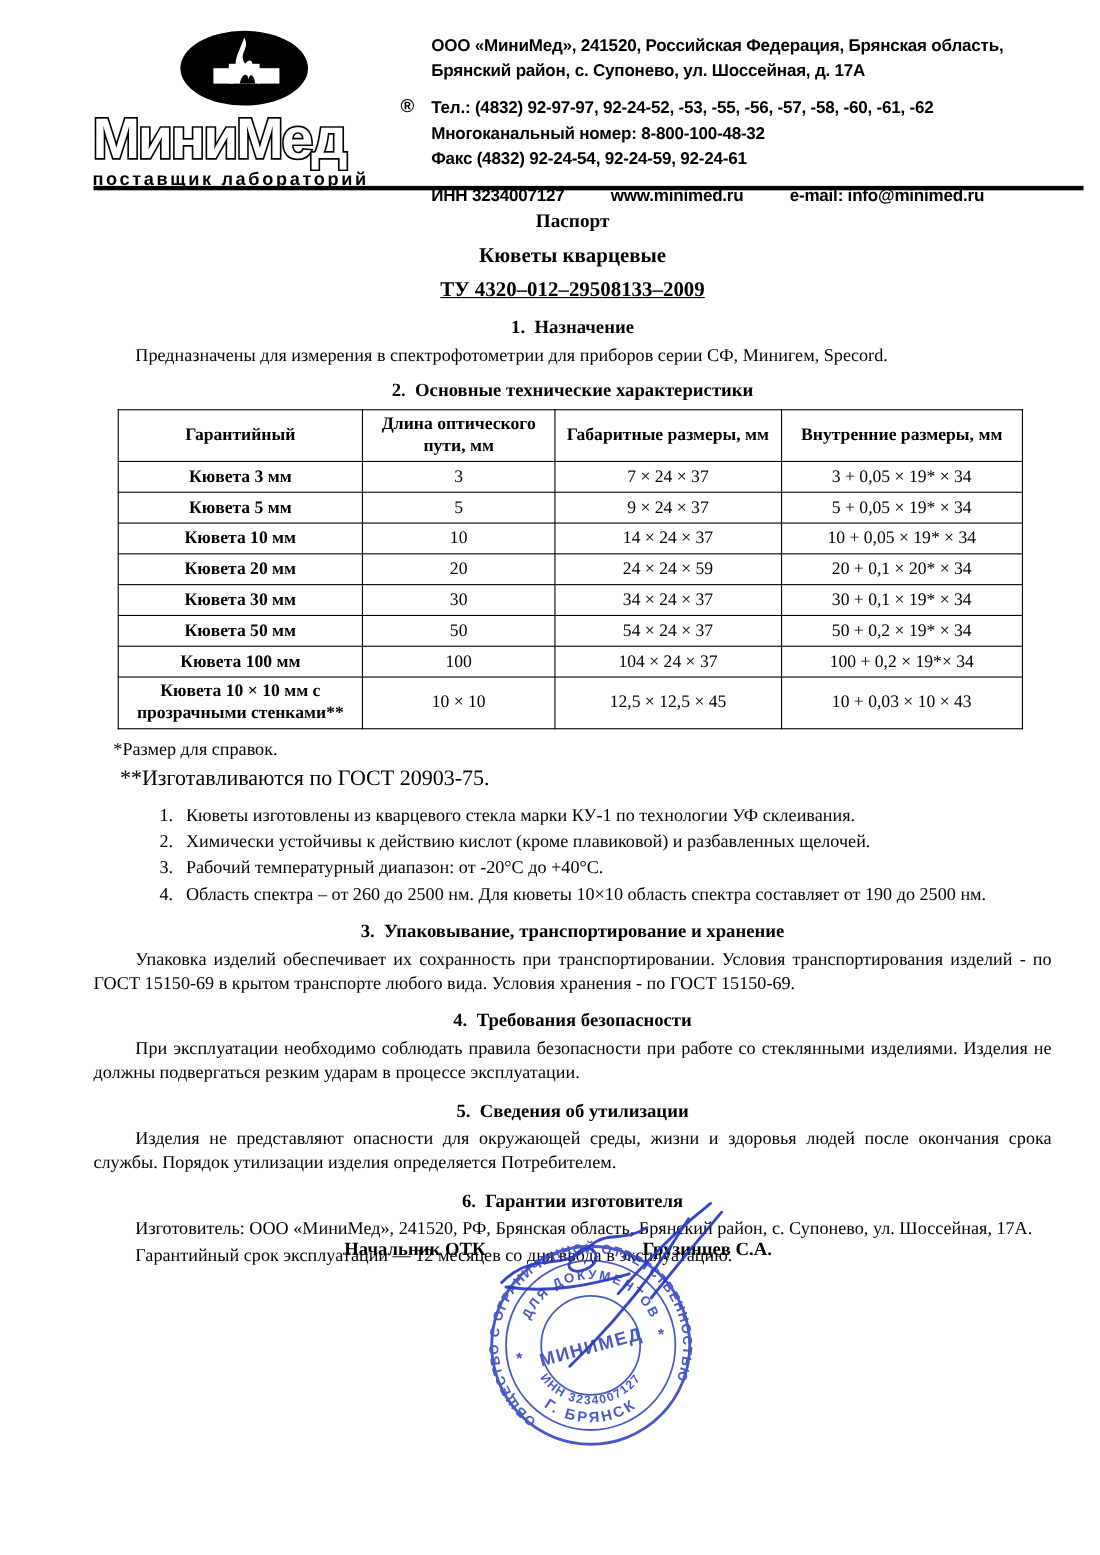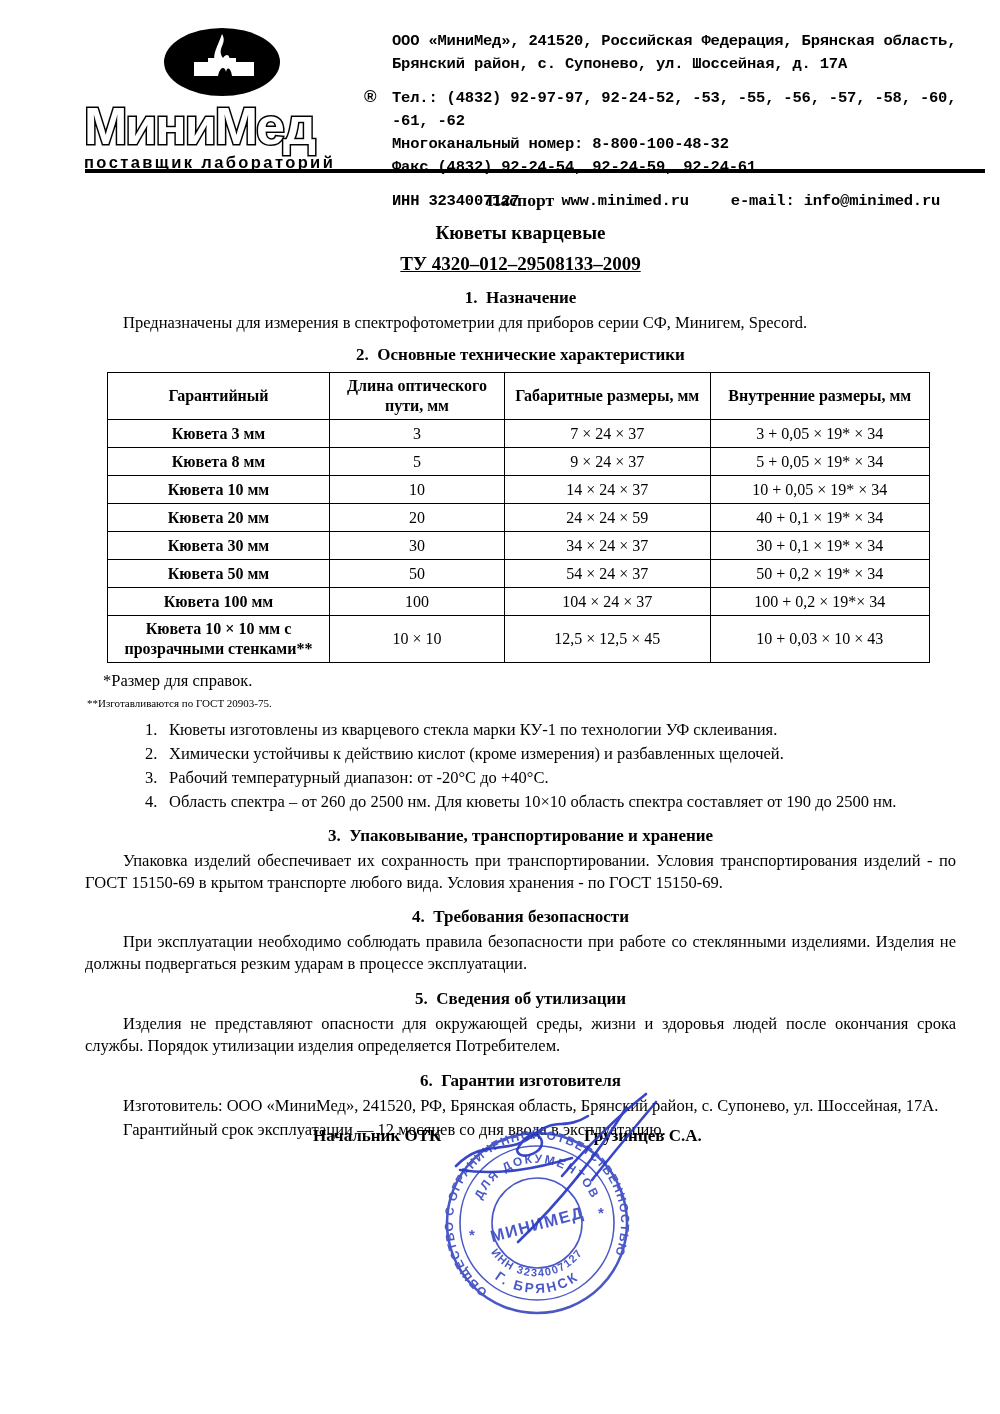--- a/index.html
+++ b/index.html
@@ -10,21 +10,21 @@
     height: 1414px;
     background: #ffffff;
     color: #000;
     font-family: "Liberation Serif", serif;
     overflow: hidden;
   }
   
   .logo-block { position: absolute; left: 82px; top: 22px; width: 310px; height: 152px; }
   .contact-block {
     position: absolute; left: 392px; top: 30px; width: 596px;
-    font-family: Liberation Mono, monospace;
+    font-family: Liberation Sans, sans-serif;
     font-weight: bold; font-size: 15.5px; line-height: 23px;
     letter-spacing: -0.2px;
   }
   .contact-group { margin-bottom: 11px; }
   .inn-row { display: flex; margin-top: 3px; }
   .inn-row span { margin-right: 42px; }
   .inn-row span:last-child { margin-right: 0; }
   .head-rule { position: absolute; left: 85px; top: 169px; width: 900px; height: 4px; background: #000; }
 
   
@@ -47,21 +47,21 @@
     border: 1.6px solid #000;
     text-align: center; vertical-align: middle;
     padding: 3px 4px;
   }
   table.spec th { font-weight: bold; font-size: 16px; line-height: 20px; height: 46px; }
   table.spec td { height: 28px; line-height: 20px; }
   table.spec td.name { font-weight: bold; }
   col.c1 { width: 27%; } col.c2 { width: 21.3%; } col.c3 { width: 25%; } col.c4 { width: 26.7%; }
 
   .footnote1 { margin: 8px 0 0 18px; font-size: 16.5px; }
-  .footnote2 { margin: 6px 0 0 2px; font-size: 11px; }
+  .footnote2 { margin: 6px 0 0 24px; font-size: 20px; }
 
   .notes { margin: 9px 0 0 60px; }
   .note-item { display: flex; line-height: 24px; }
   .note-num { width: 24px; flex: 0 0 24px; }
   .note-text { flex: 1; }
 
   .sign-row { position: absolute; left: 85px; top: 1126px; width: 871px; height: 24px; font-weight: bold; font-size: 17px; }
   .sign-role { position: absolute; left: 228px; top: 0; }
   .sign-name { position: absolute; left: 499px; top: 0; }
 
@@ -137,36 +137,36 @@
         </tr>
       </thead>
       <tbody>
         <tr>
           <td class="name">Кювета 3 мм</td>
           <td>3</td>
           <td>7 × 24 × 37</td>
           <td>3 + 0,05 × 19* × 34</td>
         </tr>
         <tr>
-          <td class="name">Кювета 8 мм</td>
+          <td class="name">Кювета 5 мм</td>
           <td>5</td>
           <td>9 × 24 × 37</td>
           <td>5 + 0,05 × 19* × 34</td>
         </tr>
         <tr>
           <td class="name">Кювета 10 мм</td>
           <td>10</td>
           <td>14 × 24 × 37</td>
           <td>10 + 0,05 × 19* × 34</td>
         </tr>
         <tr>
           <td class="name">Кювета 20 мм</td>
           <td>20</td>
           <td>24 × 24 × 59</td>
-          <td>40 + 0,1 × 19* × 34</td>
+          <td>20 + 0,1 × 20* × 34</td>
         </tr>
         <tr>
           <td class="name">Кювета 30 мм</td>
           <td>30</td>
           <td>34 × 24 × 37</td>
           <td>30 + 0,1 × 19* × 34</td>
         </tr>
         <tr>
           <td class="name">Кювета 50 мм</td>
           <td>50</td>
@@ -191,21 +191,21 @@
     <div class="footnote1">*Размер для справок.</div>
     <div class="footnote2">**Изготавливаются по ГОСТ 20903-75.</div>
 
     <div class="notes">
       <div class="note-item">
         <span class="note-num">1.</span>
         <span class="note-text">Кюветы изготовлены из кварцевого стекла марки КУ-1 по технологии УФ склеивания.</span>
       </div>
       <div class="note-item">
         <span class="note-num">2.</span>
-        <span class="note-text">Химически устойчивы к действию кислот (кроме измерения) и разбавленных щелочей.</span>
+        <span class="note-text">Химически устойчивы к действию кислот (кроме плавиковой) и разбавленных щелочей.</span>
       </div>
       <div class="note-item">
         <span class="note-num">3.</span>
         <span class="note-text">Рабочий температурный диапазон: от -20°С до +40°С.</span>
       </div>
       <div class="note-item">
         <span class="note-num">4.</span>
         <span class="note-text">Область спектра – от 260 до 2500 нм. Для кюветы 10×10 область спектра составляет от 190 до 2500 нм.</span>
       </div>
     </div>

